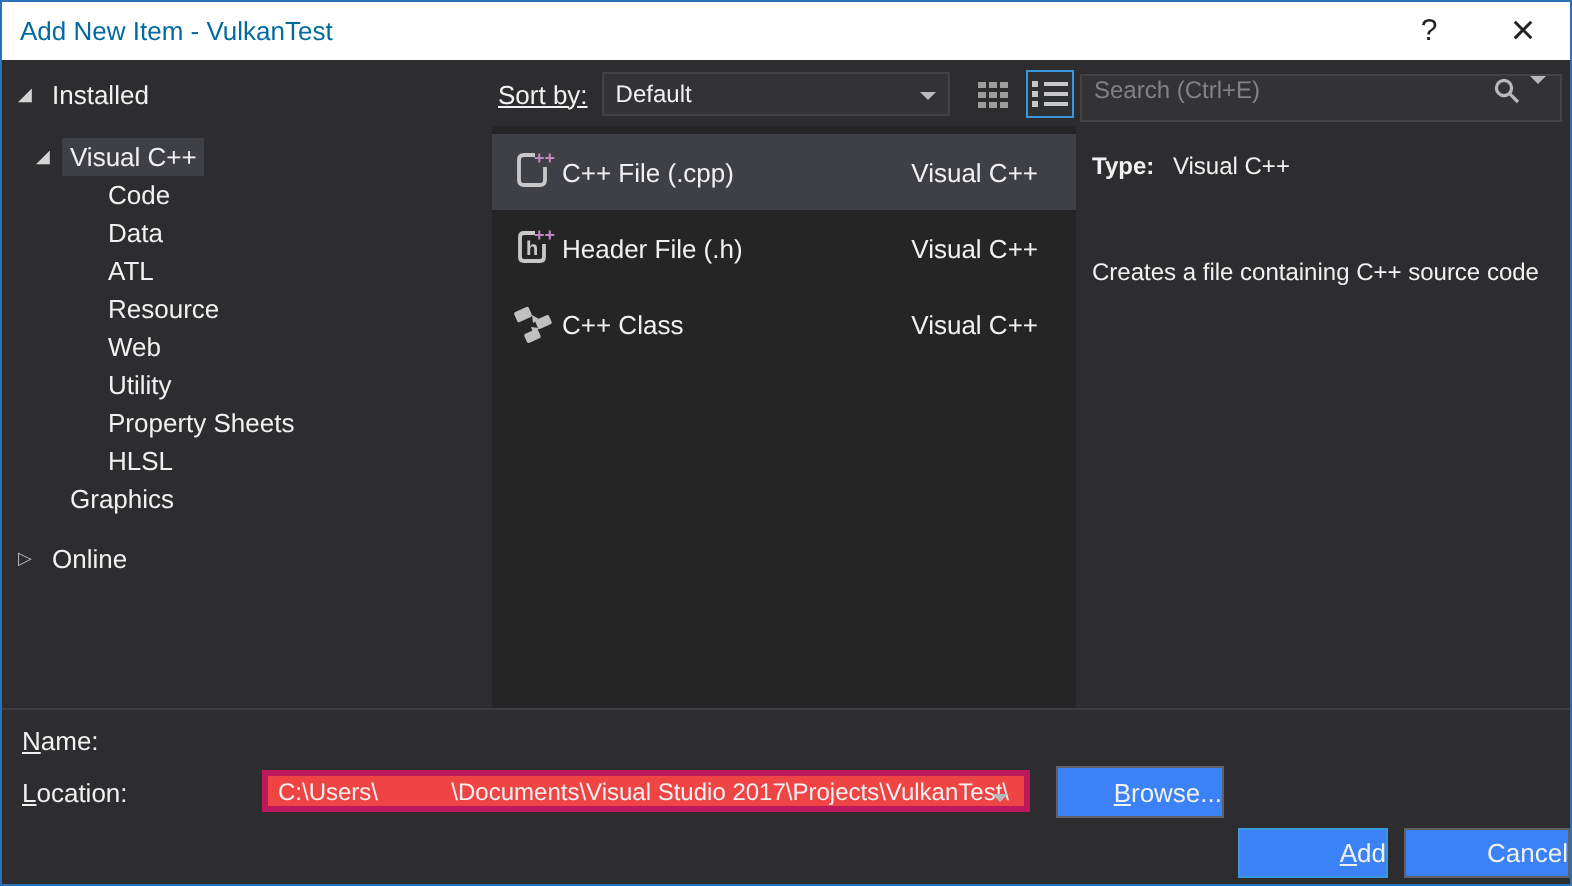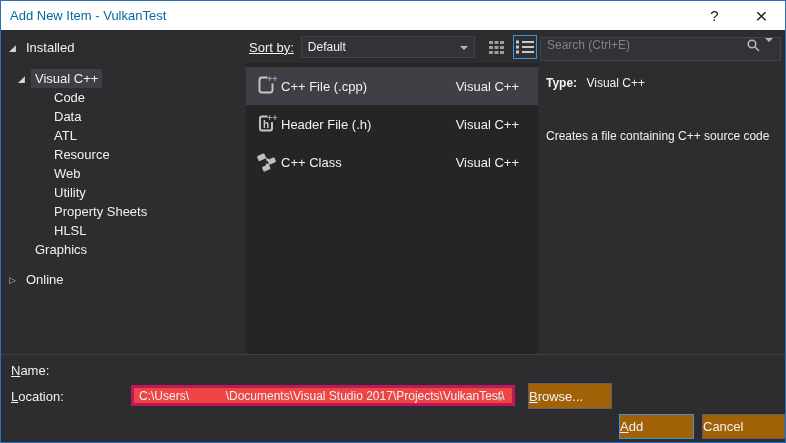--- a/index.html
+++ b/index.html
@@ -53,21 +53,21 @@
   .desc { position:absolute; left:8px; top:70px; font-size:12px; white-space:nowrap;margin-top:28px; }
   
   .footer { position:absolute; left:0; top:353px; right:0; bottom:0; border-top:1px solid #3e3e42;padding-left:32px; }
   .flabel { position:absolute; left:10px; font-size:13px; }
   .u { text-decoration:underline; }
   .field { position:absolute; left:130px; width:384px; font-size:12px; display:flex; align-items:center; }
   .namefield { top:5px; height:20px; background:#333337; border:1px solid #3a96dd; padding-left:5px; }
   .caret { display:inline-block; width:1px; height:14px; background:#ffffff; margin-left:1px; }
   .locfield { top:30px; height:21px; background:#ef4444; border:3px solid #be185d; padding-left:5px; white-space:pre; position:absolute; }
   .locfield .chev { position:absolute; right:8px; top:9px; }
-  .btn { position:absolute; background:#a16207; border:1px solid #60606a; color:#f1f1f1; font-size:13px; display:flex; align-items:center; justify-content:flex-start; }
+  .btn { position:absolute; background:#3b82f6; border:1px solid #60606a; color:#f1f1f1; font-size:13px; display:flex; align-items:center; justify-content:flex-end; }
   .btn.browse { left:527px; top:28px; width:84px; height:26px; }
   .btn.add { left:618px; top:59px; width:75px; height:25px; border-color:#3a96dd; }
   .btn.cancel { left:701px; top:59px; width:83px; height:25px; }
 </style>
 </head>
 <body>
 
 <div class="dlg">
 
   <div class="titlebar">

